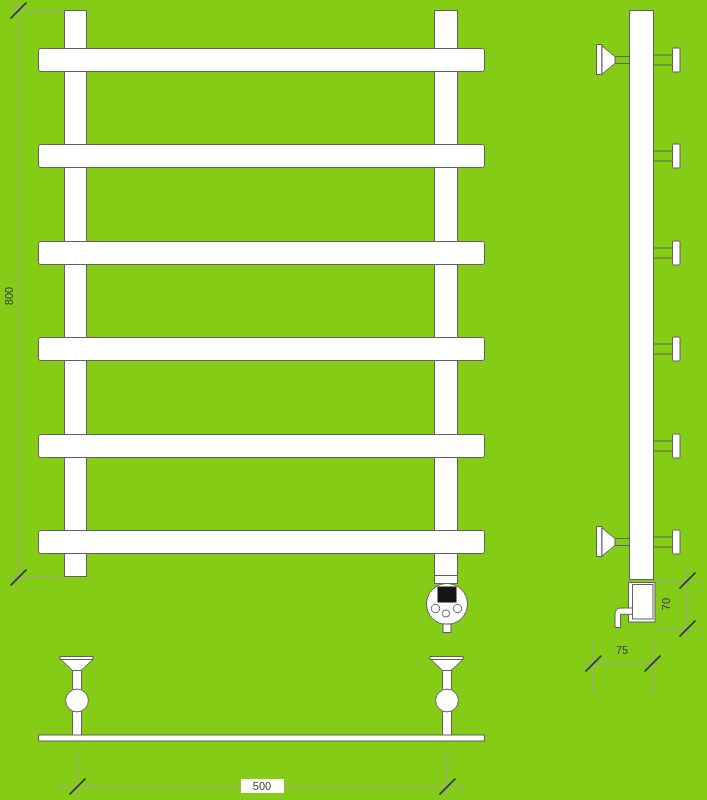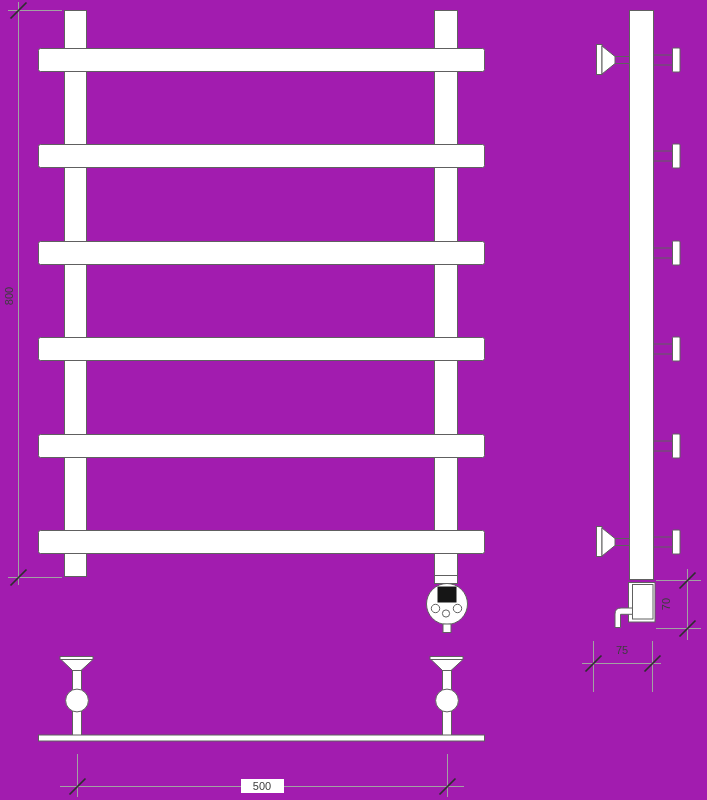--- a/index.html
+++ b/index.html
@@ -5,21 +5,21 @@
   html, body {
     margin: 0;
     padding: 0;
     background: #ffffff;
     font-family: "Liberation Sans", sans-serif;
   }
   .canvas {
     position: relative;
     width: 707px;
     height: 800px;
-    background: #a21caf;
+    background: #84cc16;
     overflow: hidden;
   }
   svg { display: block; }
   .outline {
     fill: #ffffff;
     stroke: #606060;
     stroke-width: 1;
   }
   .edge {
     fill: none;

